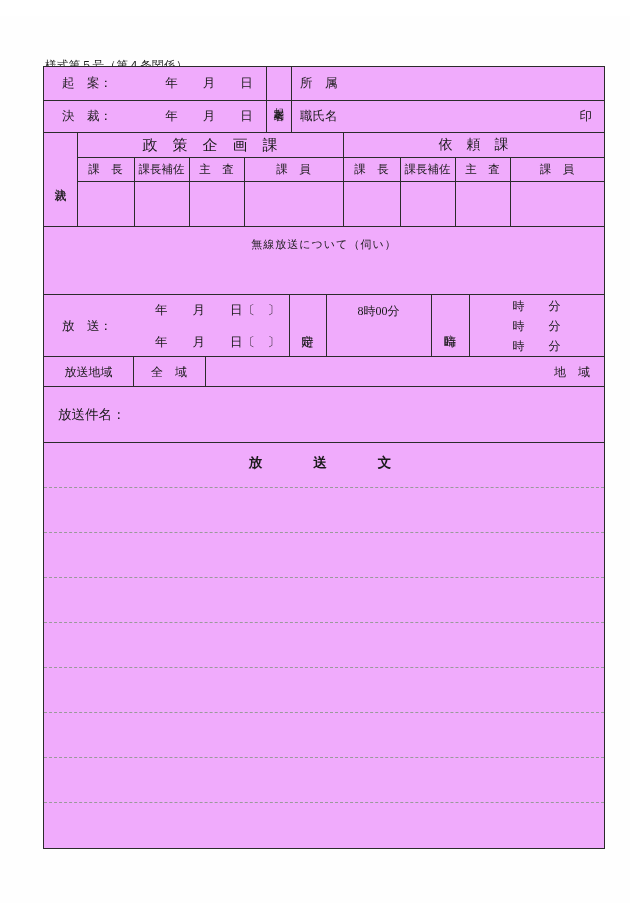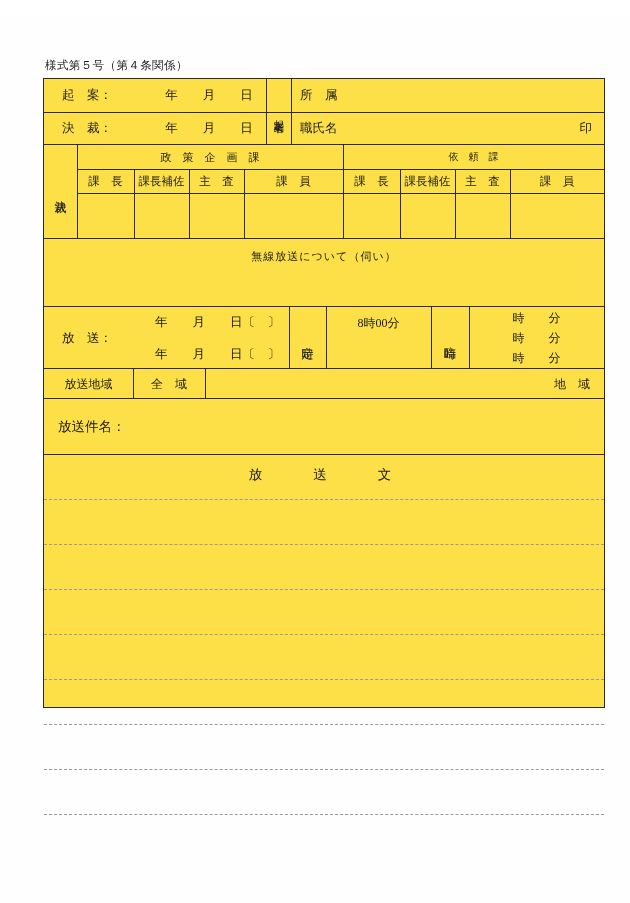--- a/index.html
+++ b/index.html
@@ -28,26 +28,26 @@
     left: 45px;
     top: 42px;
     font-size: 11.5px;
     letter-spacing: 0.4px;
     white-space: nowrap;
   }
   
   .frame {
     position: absolute;
     left: 43px;
-    top: 62px;
+    top: 50px;
     width: 562px;
-    height: 630px;
+    height: 783px;
     border: 1.6px solid #2b2b2b;
     box-sizing: border-box;
-    background: #fde047;
+    background: #f0abfc;
   }
   .band {
     position: relative;
     box-sizing: border-box;
     width: 100%;
   }
   .bb { border-bottom: 1.2px solid #2b2b2b; }
   .cell {
     position: absolute;
     box-sizing: border-box;
@@ -97,21 +97,21 @@
     font-size: 12.5px;
     letter-spacing: 0.5px;
   }
   
   #band4 { height: 62px; }
   
   #band5 { height: 56px; }
   
   #band6 { height: 30px; }
   
-  #band7 { height: 407px; }
+  #band7 { height: 407px; font-weight: bold; }
   .bt-head {
     position: absolute;
     left: 0; right: 0;
     top: 11px;
     text-align: center;
     font-size: 13.5px;
   }
   .dotline {
     position: absolute;
     left: 0; right: 0;
@@ -159,22 +159,22 @@
       <div class="vline" style="left:145px; top:24px; height:70px;"></div>
       <div class="vline" style="left:200px; top:24px; height:70px;"></div>
       <div class="vline" style="left:356px; top:24px; height:70px;"></div>
       <div class="vline" style="left:411px; top:24px; height:70px;"></div>
       <div class="vline" style="left:466px; top:24px; height:70px;"></div>
 
       <div class="cell" style="left:0; top:0; width:33px; height:94px; font-size:12px;">
         <span class="vert">決裁</span>
       </div>
 
-      <div class="cell" style="left:33px; top:0; width:266px; height:24px; font-size:11px;">政　策　企　画　課</div>
-      <div class="cell" style="left:299px; top:0; width:261px; height:24px; font-size:10px;">依　頼　課</div>
+      <div class="cell" style="left:33px; top:0; width:266px; height:24px; font-size:15px;">政　策　企　画　課</div>
+      <div class="cell" style="left:299px; top:0; width:261px; height:24px; font-size:14px;">依　頼　課</div>
 
       <div class="cell" style="left:33px; top:24px; width:57px; height:24px; font-size:11.5px;">課　長</div>
       <div class="cell" style="left:90px; top:24px; width:55px; height:24px; font-size:11.5px;">課長補佐</div>
       <div class="cell" style="left:145px; top:24px; width:55px; height:24px; font-size:11.5px;">主　査</div>
       <div class="cell" style="left:200px; top:24px; width:99px; height:24px; font-size:11.5px;">課　員</div>
 
       <div class="cell" style="left:299px; top:24px; width:57px; height:24px; font-size:11.5px;">課　長</div>
       <div class="cell" style="left:356px; top:24px; width:55px; height:24px; font-size:11.5px;">課長補佐</div>
       <div class="cell" style="left:411px; top:24px; width:55px; height:24px; font-size:11.5px;">主　査</div>
       <div class="cell" style="left:466px; top:24px; width:94px; height:24px; font-size:11.5px;">課　員</div>

